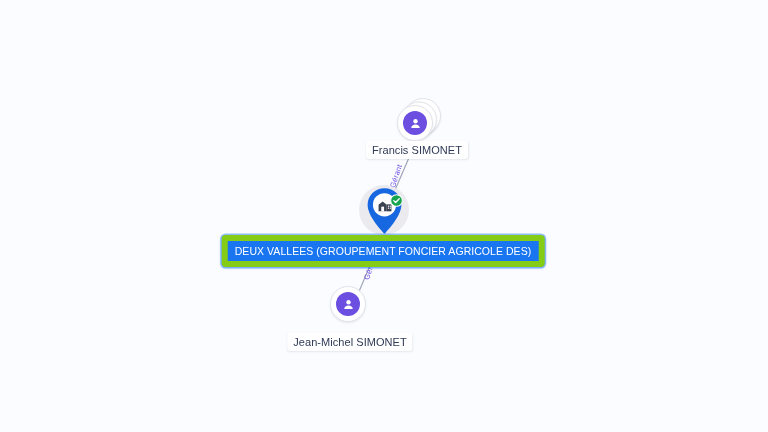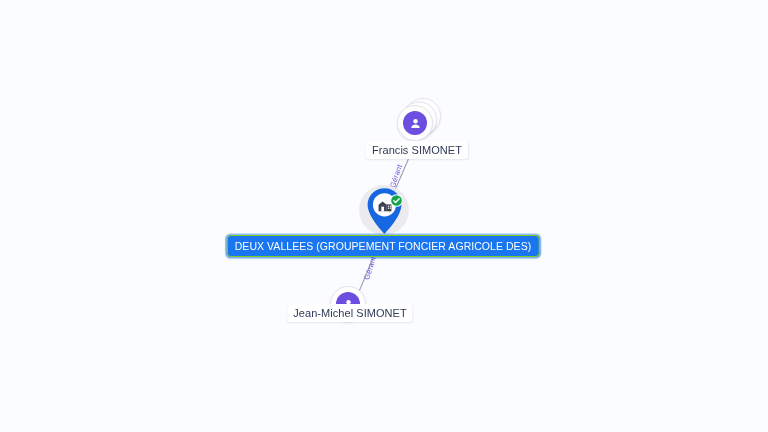--- a/index.html
+++ b/index.html
@@ -124,21 +124,21 @@
     background: #ffffff;
     color: #2f3a56;
     box-shadow: 0 1px 2px rgba(40,50,90,0.10);
   }
   .label-selected {
     background: #1976f0;
     color: #ffffff;
     font-size: 10.5px;
     padding: 3px 7px;
     border-radius: 4px;
-    border: 1px solid #84cc16;
+    border: 6px solid #84cc16;
     box-shadow: 0 0 0 1.5px rgba(25,118,240,0.45), 0 1px 3px rgba(25,118,240,0.35);
   }
 
   
   .edge-label {
     position: absolute;
     font-size: 7.5px;
     color: #6c4ee0;
     white-space: nowrap;
     transform-origin: center center;
@@ -209,15 +209,15 @@
     <div class="avatar-wrap">
       <div class="avatar-ring front"></div>
       <div class="avatar-circle">
         <svg width="15" height="15" viewBox="0 0 24 24" aria-hidden="true">
           <circle cx="12" cy="8.4" r="3.5" fill="#ffffff"></circle>
           <path d="M5.2 19.2c0-3.6 3.1-5.8 6.8-5.8s6.8 2.2 6.8 5.8z" fill="#ffffff"></path>
         </svg>
       </div>
     </div>
   </div>
-  <div class="node-label label-plain" style="left:350px; top:304px;">Jean-Michel SIMONET</div>
+  <div class="node-label label-plain" style="left:350px; top:333px;">Jean-Michel SIMONET</div>
 
 </div>
 
 </body></html>

